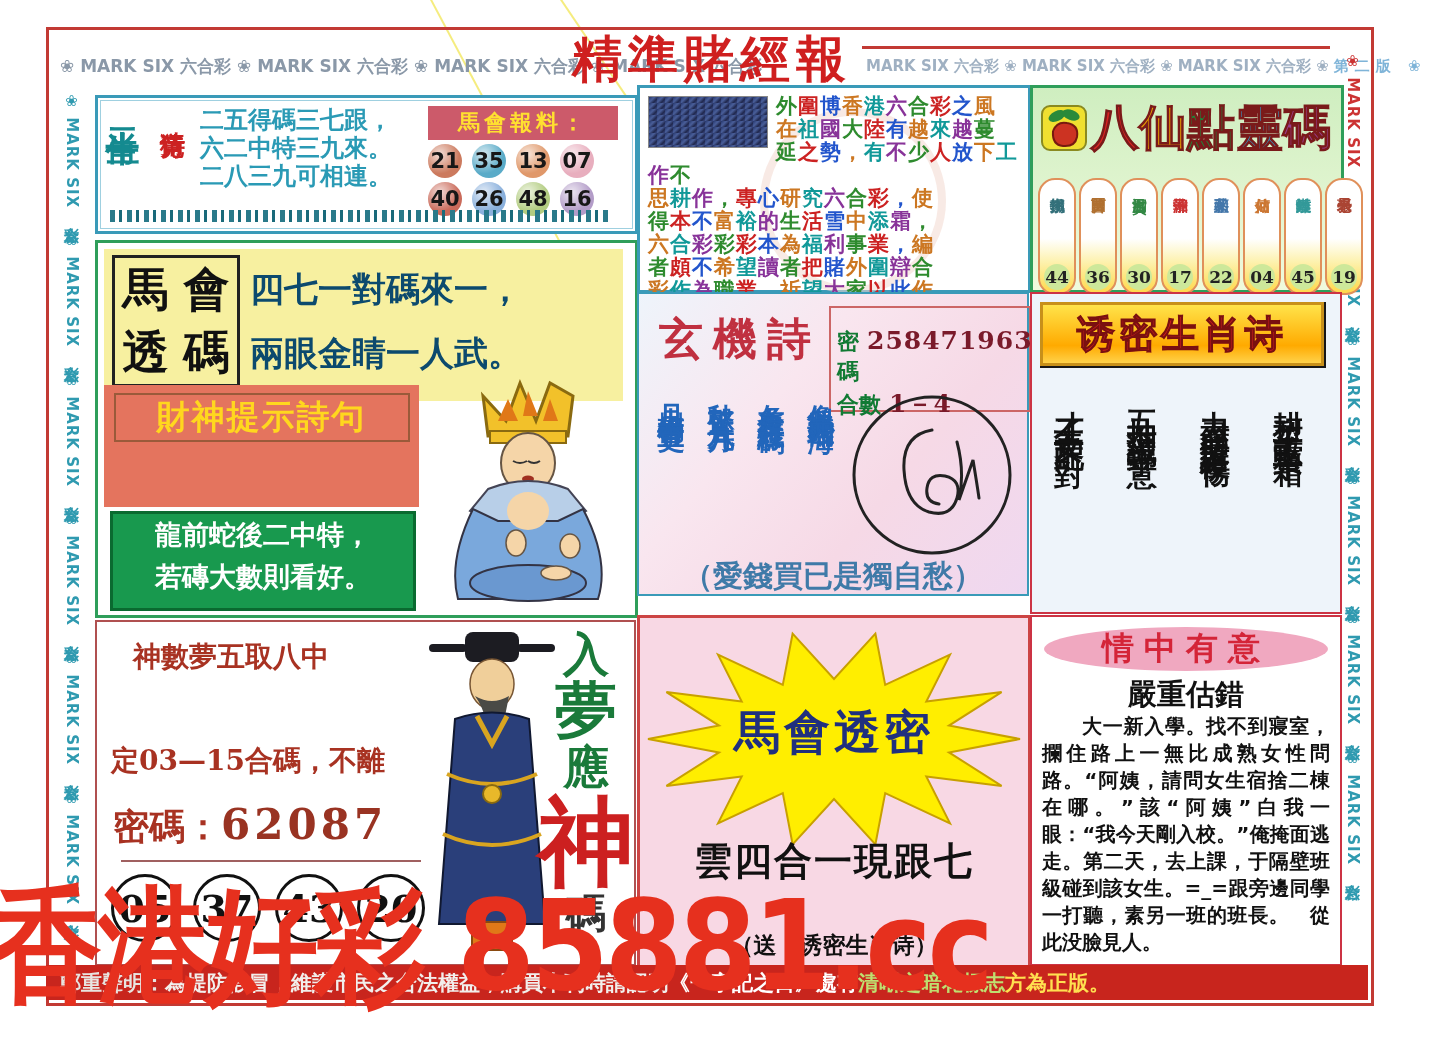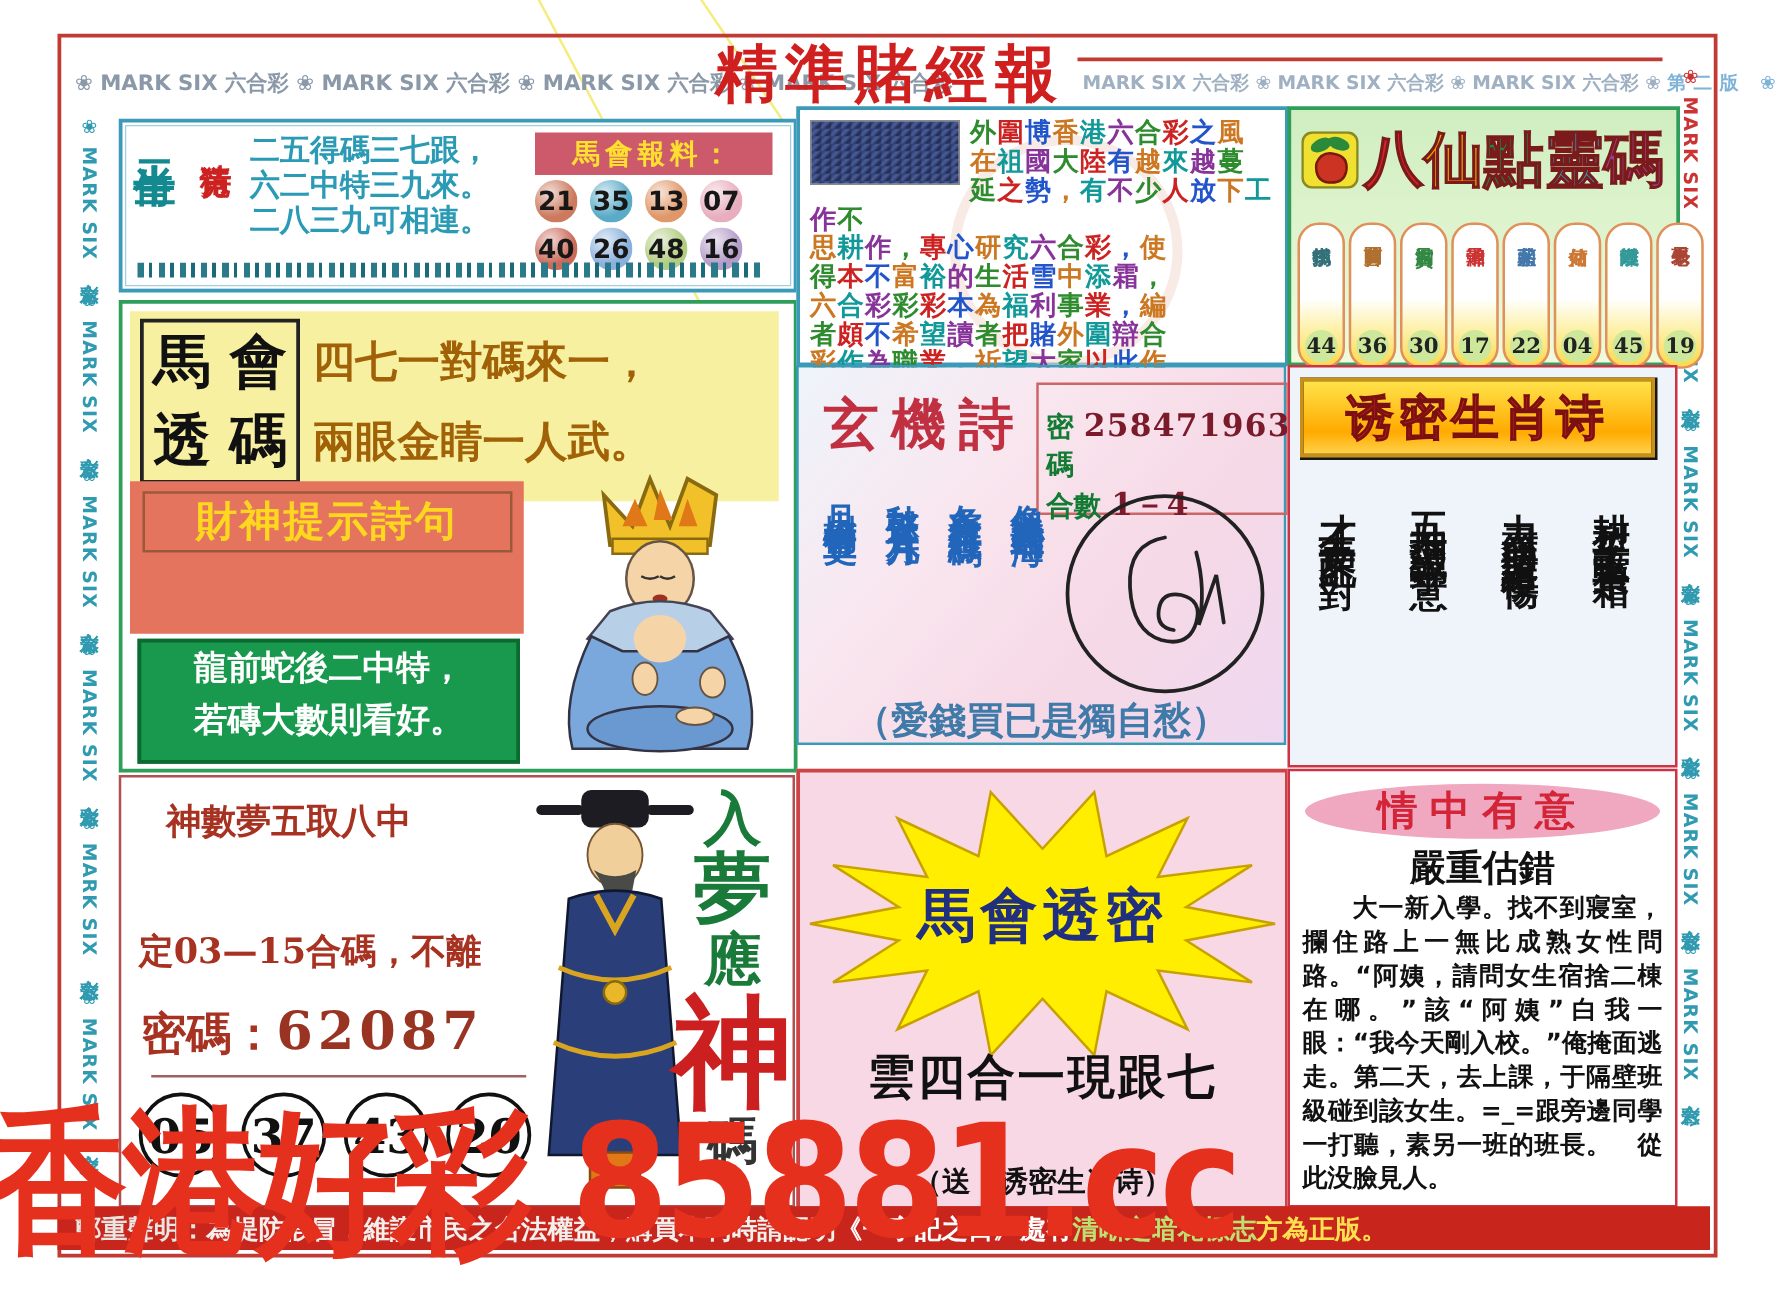--- a/index.html
+++ b/index.html
@@ -42,21 +42,21 @@
   .garble{left:12px;top:112px;width:500px;height:12px;
      background:repeating-linear-gradient(90deg,#2a7a8a 0 5px,transparent 5px 9px,#1a6a7a 9px 12px,transparent 12px 17px);}
   .garble-cover{left:12px;top:96px;width:290px;height:16px;background:#fff;}
   
   .boxB{left:95px;top:240px;width:537px;height:372px;border:3px solid #2f9e5a;}
   .yellow-panel{left:6px;top:6px;width:519px;height:152px;background:#f7f0a0;}
   .tip-title{left:14px;top:12px;width:122px;height:126px;border:3px solid #222;display:grid;
      grid-template-columns:1fr 1fr;align-items:center;justify-items:center;
      font-family:"DejaVu Serif",serif;font-size:46px;font-weight:900;color:#111;}
   .tip-line{left:152px;width:360px;font-family:"DejaVu Serif",serif;font-size:34px;font-weight:900;
-     color:#a16207;white-space:nowrap;}
+     color:#0c4a6e;white-space:nowrap;}
   .salmon-panel{left:6px;top:142px;width:315px;height:122px;background:#e4745e;}
   .issue-no{width:100%;text-align:center;color:#fff;font-size:36px;font-weight:900;margin-top:6px;}
   .issue-sub{margin:8px auto 0;width:292px;border:2px solid #9a5a3a;color:#ffd71e;font-size:33px;
      font-weight:900;text-align:center;letter-spacing:2px;}
   .green-poem{left:12px;top:268px;width:300px;height:94px;background:#18994e;border:3px solid #0a6a30;
      color:#fff;font-weight:900;font-size:27px;line-height:42px;text-align:center;white-space:nowrap;}
   
   .boxC{left:95px;top:620px;width:537px;height:342px;border:2px solid #b05050;}
   .dream-line{color:#a83222;font-weight:900;font-family:"DejaVu Serif",serif;font-size:28px;
      white-space:nowrap;}

